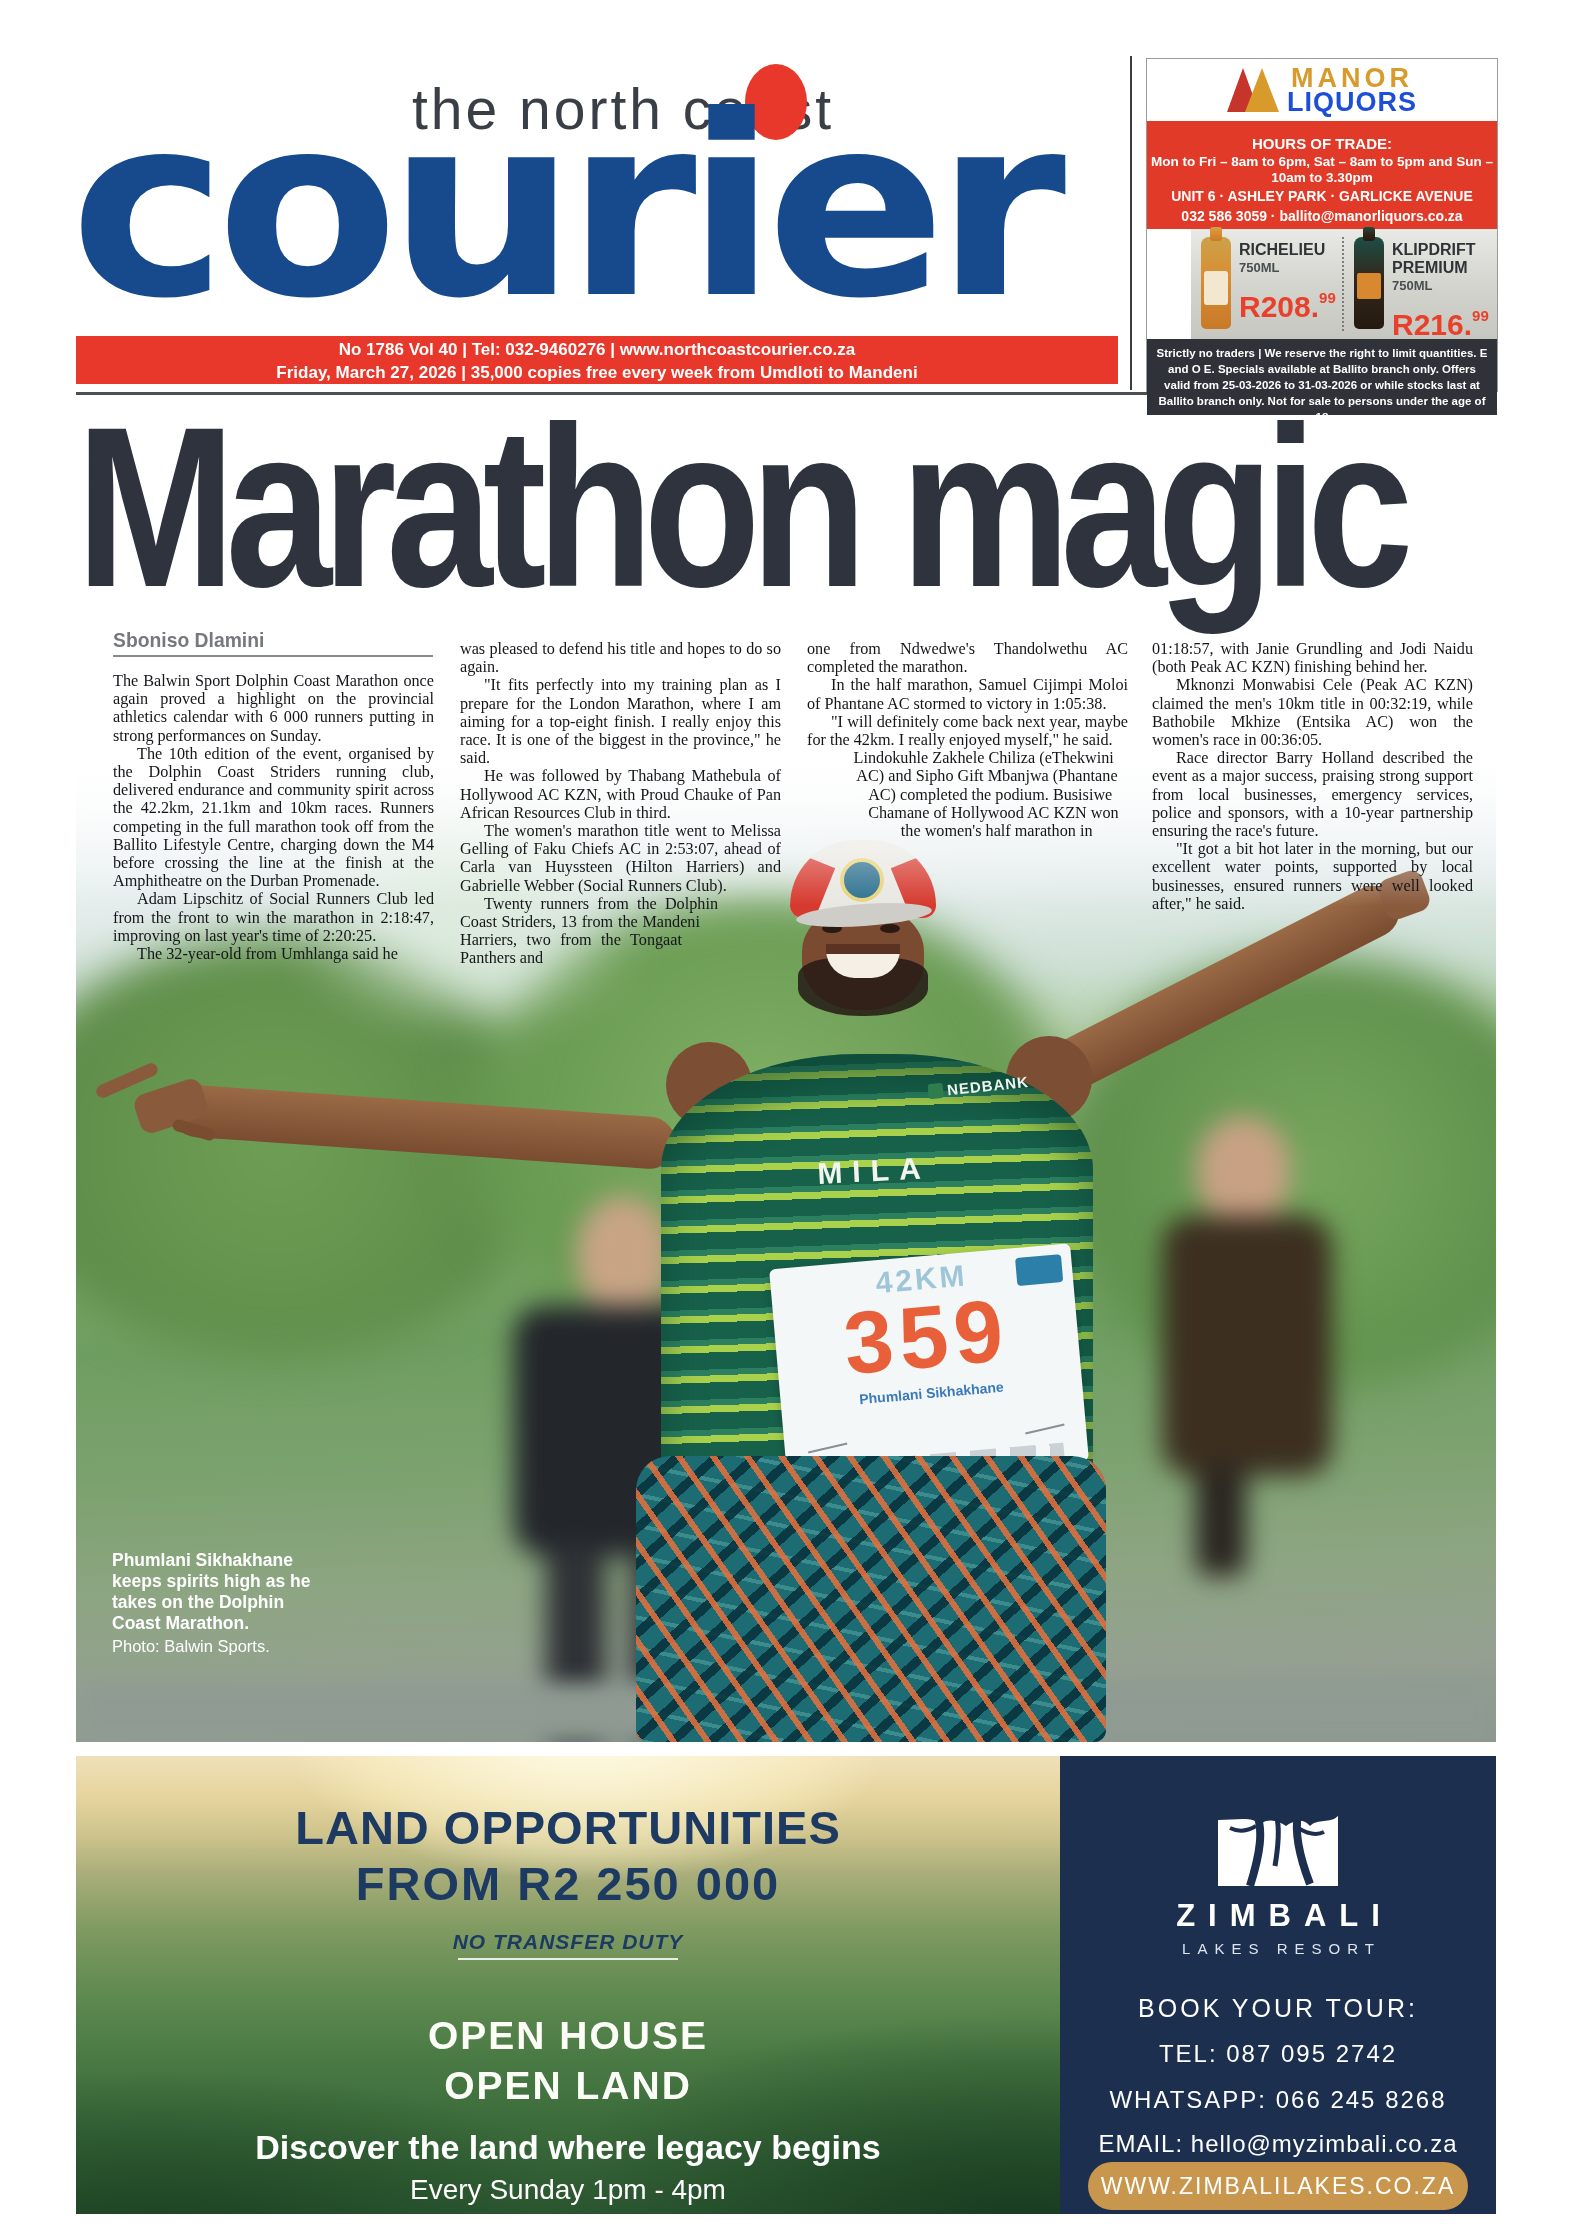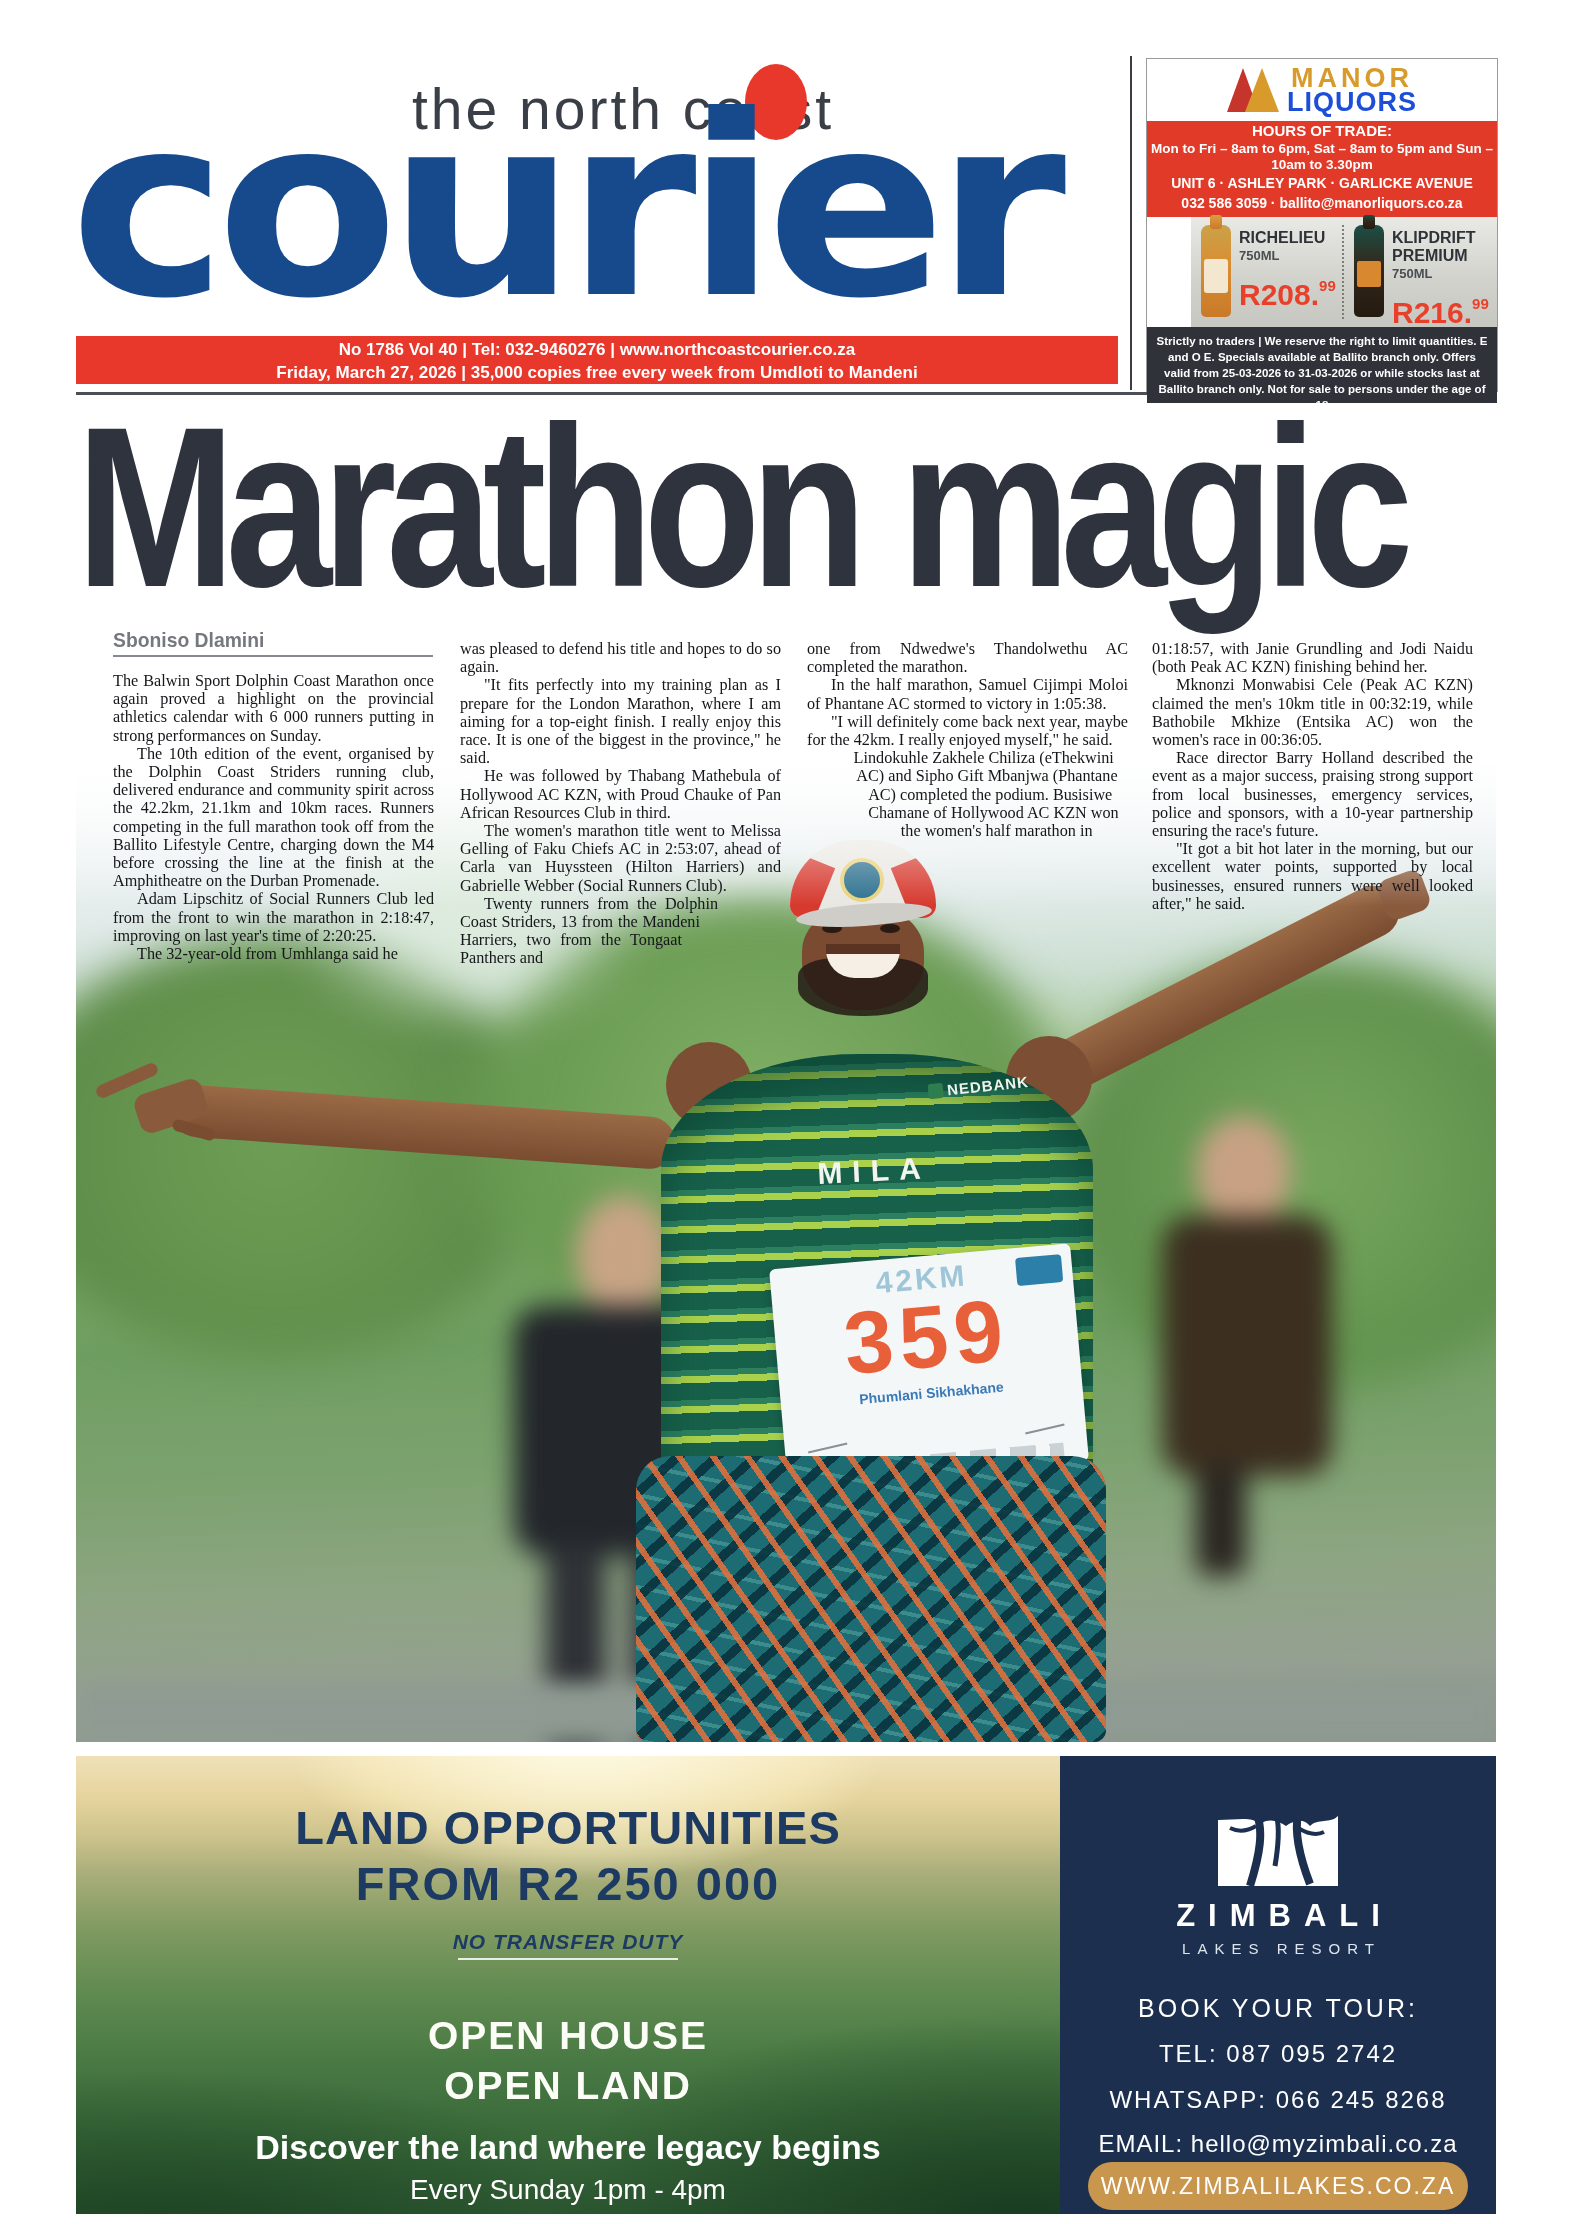--- a/index.html
+++ b/index.html
@@ -37,21 +37,21 @@
   .manor { left:1146px; top:58px; width:352px; height:334px; background:#fff; border:1px solid #9a9a9a; }
   .manor-logo-row { position:relative; height:62px; display:flex; align-items:center; justify-content:center; gap:8px; }
   .manor-m { position:relative; width:52px; height:44px; }
   .manor-m .tri1 { position:absolute; left:0; bottom:0; width:0; height:0;
     border-left:16px solid transparent; border-right:16px solid transparent; border-bottom:44px solid #c6352c; }
   .manor-m .tri2 { position:absolute; left:18px; bottom:0; width:0; height:0;
     border-left:17px solid transparent; border-right:17px solid transparent; border-bottom:44px solid #d79a2b; }
   .manor-name { text-align:center; line-height:24px; }
   .manor-name .l1 { color:#d79a2b; font-weight:800; font-size:27px; letter-spacing:4px; }
   .manor-name .l2 { color:#1d4ed8; font-weight:800; font-size:27px; letter-spacing:1px; }
-  .manor-red { background:#e23a28; color:#fff; text-align:center; height:96px; padding-top:0; }
+  .manor-red { background:#e23a28; color:#fff; text-align:center; height:108px; padding-top:13px; }
   .manor-red .h  { font-size:15px; font-weight:800; line-height:20px; }
   .manor-red .t  { font-size:13.5px; font-weight:700; line-height:16px; }
   .manor-red .a  { font-size:14px; font-weight:800; line-height:20px; }
   .manor-red .c  { font-size:14px; font-weight:800; line-height:20px; }
   .manor-products { position:relative; height:110px;
     background:linear-gradient(180deg,#e9e9e5,#d2d3cd 55%,#c6c7c1); display:flex;margin-left:44px; }
   .manor-prod { position:relative; width:50%; padding:8px 6px 0 10px; display:flex; }
   .manor-prod .divider { position:absolute; right:0; top:8px; bottom:8px; border-right:2px dotted #7c7c78; }
   .bottle { width:30px; height:92px; border-radius:8px 8px 5px 5px; position:relative; flex:none; margin-right:8px; }
   .bottle:before { content:""; position:absolute; left:9px; top:-10px; width:12px; height:14px; background:inherit; border-radius:3px; }
@@ -336,20 +336,24 @@
   </div>
 
   <div class="abs col c4">
     <p>01:18:57, with Janie Grundling and Jodi Naidu (both Peak AC KZN) finishing behind her.</p>
     <p class="ind">Mknonzi Monwabisi Cele (Peak AC KZN) claimed the men's 10km title in 00:32:19, while Bathobile Mkhize (Entsika AC) won the women's race in 00:36:05.</p>
     <p class="ind">Race director Barry Holland described the event as a major success, praising strong support from local businesses, emergency services, police and sponsors, with a 10-year partnership ensuring the race's future.</p>
     <p class="ind">"It got a bit hot later in the morning, but our excellent water points, supported by local businesses, ensured runners were well looked after," he said.</p>
   </div>
 
 
+  <div class="abs caption">
+    <div class="cb">Phumlani Sikhakhane keeps spirits high as he takes on the Dolphin Coast Marathon.</div>
+    <div class="cr">Photo: Balwin Sports.</div>
+  </div>
 
   <div class="abs bottom-ad">
     <div class="land">
       <div class="t1">LAND OPPORTUNITIES</div>
       <div class="t2">FROM R2 250 000</div>
       <div class="nd">NO TRANSFER DUTY</div>
       <div class="nd-line"></div>
       <div class="oh">OPEN HOUSE</div>
       <div class="ol">OPEN LAND</div>
       <div class="dis">Discover the land where legacy begins</div>

